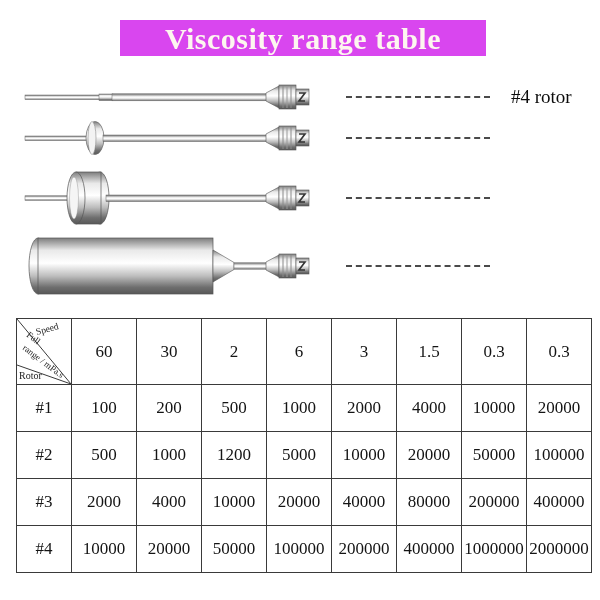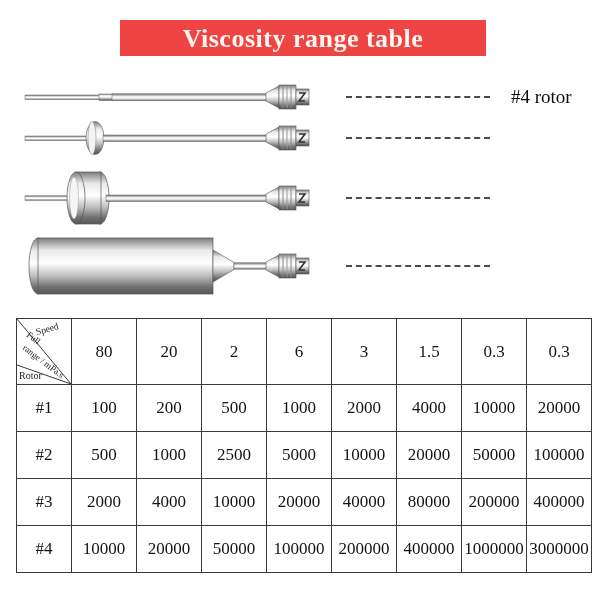--- a/index.html
+++ b/index.html
@@ -2,21 +2,21 @@
 <html><head>
 <meta charset="utf-8">
 <style>
   html,body{margin:0;padding:0;background:#ffffff;}
   .page{
     position:relative;width:600px;height:600px;background:#ffffff;overflow:hidden;
     font-family:"Liberation Serif","DejaVu Serif",serif;color:#111;
   }
   .banner{
     position:absolute;left:120px;top:20px;width:366px;height:36px;
-    background:#ef4444;color:#fdf6ef;font-weight:bold;font-size:26px;
+    background:#d946ef;color:#fdf6ef;font-weight:bold;font-size:30px;
     text-align:center;line-height:37px;letter-spacing:0.5px;
   }
   .rotor-svg{position:absolute;left:0;top:70px;}
   .dash{position:absolute;left:346px;width:144px;height:0;border-top:2px dashed #4a4a4a;}
   .rotor-label{
     position:absolute;left:499px;width:95px;font-size:19px;color:#0c0c0c;white-space:nowrap;margin-left:12px;
   }
   .vtable{
     position:absolute;left:16px;top:318px;border-collapse:collapse;table-layout:fixed;
   }
@@ -122,22 +122,22 @@
       <td class="corner">
         <svg width="54" height="65" viewBox="0 0 54 65" xmlns="http://www.w3.org/2000/svg">
           <line x1="0" y1="0" x2="54" y2="65" stroke="#3a3a3a" stroke-width="1"></line>
           <line x1="0" y1="46" x2="54" y2="65" stroke="#3a3a3a" stroke-width="1"></line>
           <text class="corner-text" x="31" y="13" font-size="9.5" text-anchor="middle" transform="rotate(-15 31 13)">Speed</text>
           <text class="corner-text" x="9" y="17" font-size="9" transform="rotate(37 9 17)">Full</text>
           <text class="corner-text" x="5" y="30" font-size="9" transform="rotate(37 5 30)">range / mPa.s</text>
           <text class="corner-text" x="2" y="60" font-size="10">Rotor</text>
         </svg>
       </td>
-      <td>80</td>
-      <td>20</td>
+      <td>60</td>
+      <td>30</td>
       <td>2</td>
       <td>6</td>
       <td>3</td>
       <td>1.5</td>
       <td>0.3</td>
       <td>0.3</td>
     </tr>
     <tr class="datarow">
       <td>#1</td>
       <td>100</td>
@@ -146,21 +146,21 @@
       <td>1000</td>
       <td>2000</td>
       <td>4000</td>
       <td>10000</td>
       <td>20000</td>
     </tr>
     <tr class="datarow">
       <td>#2</td>
       <td>500</td>
       <td>1000</td>
-      <td>2500</td>
+      <td>1200</td>
       <td>5000</td>
       <td>10000</td>
       <td>20000</td>
       <td>50000</td>
       <td>100000</td>
     </tr>
     <tr class="datarow">
       <td>#3</td>
       <td>2000</td>
       <td>4000</td>
@@ -173,18 +173,18 @@
     </tr>
     <tr class="datarow">
       <td>#4</td>
       <td>10000</td>
       <td>20000</td>
       <td>50000</td>
       <td>100000</td>
       <td>200000</td>
       <td>400000</td>
       <td>1000000</td>
-      <td>3000000</td>
+      <td>2000000</td>
     </tr>
   </tbody>
     </table>
 
 </div>
 
 </body></html>

